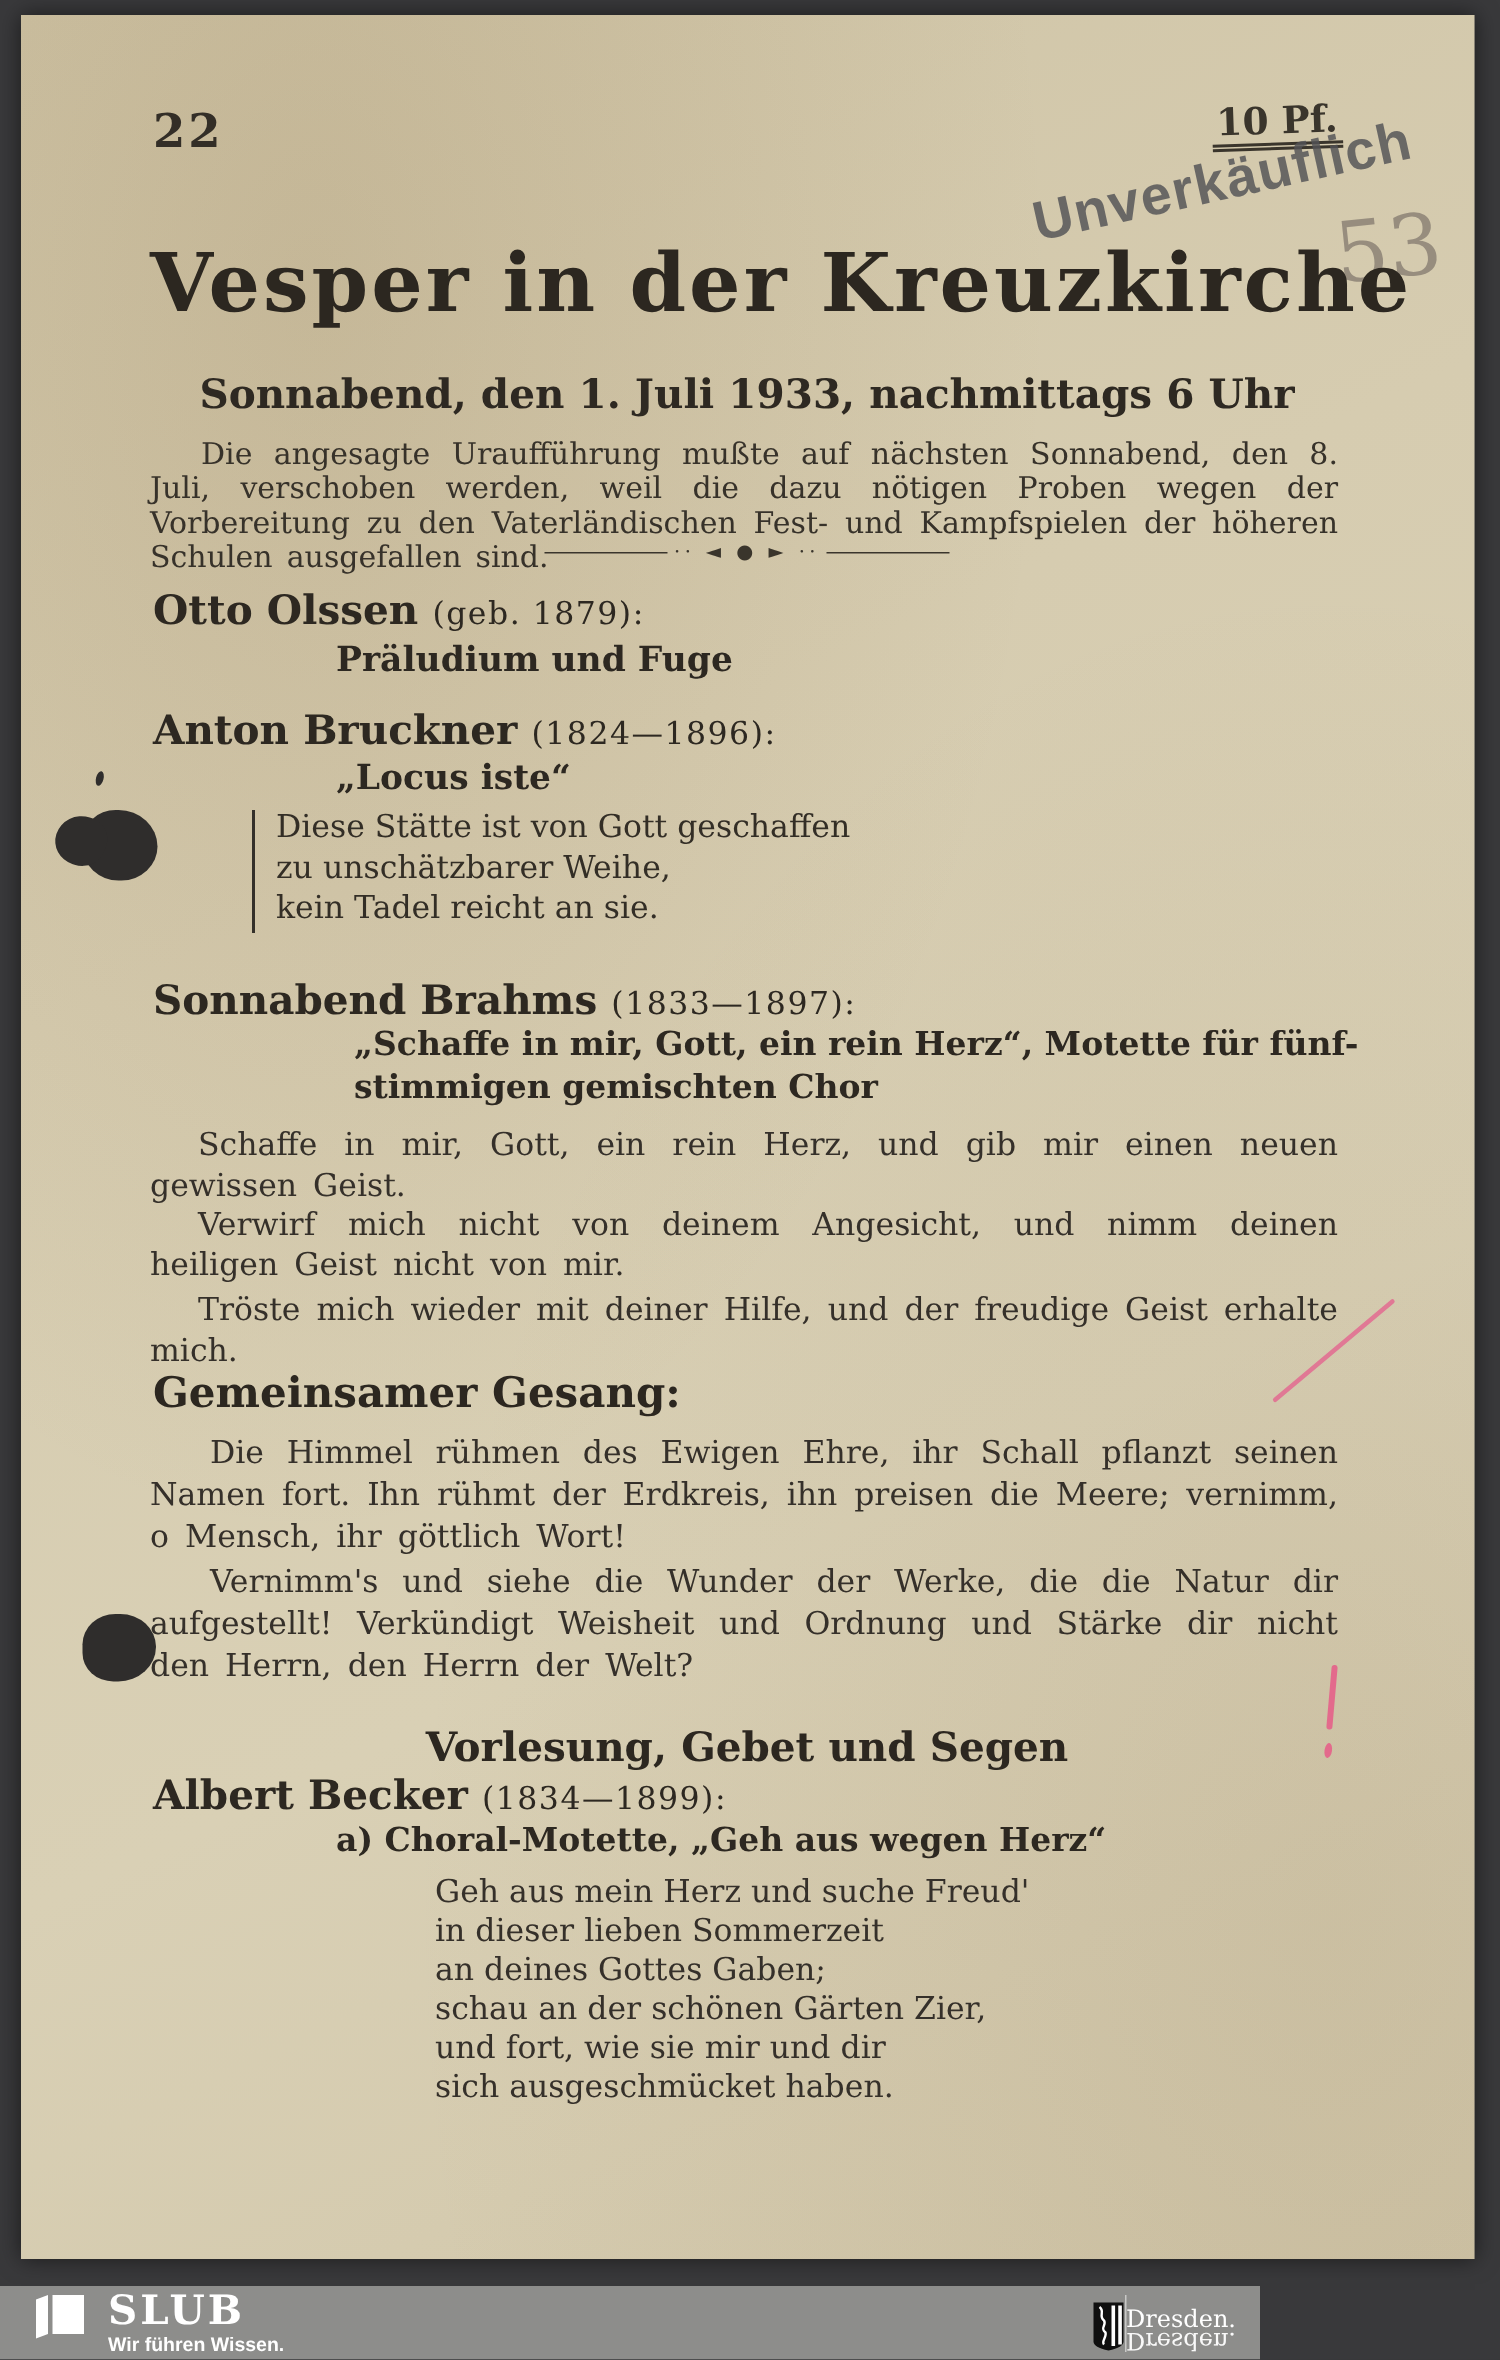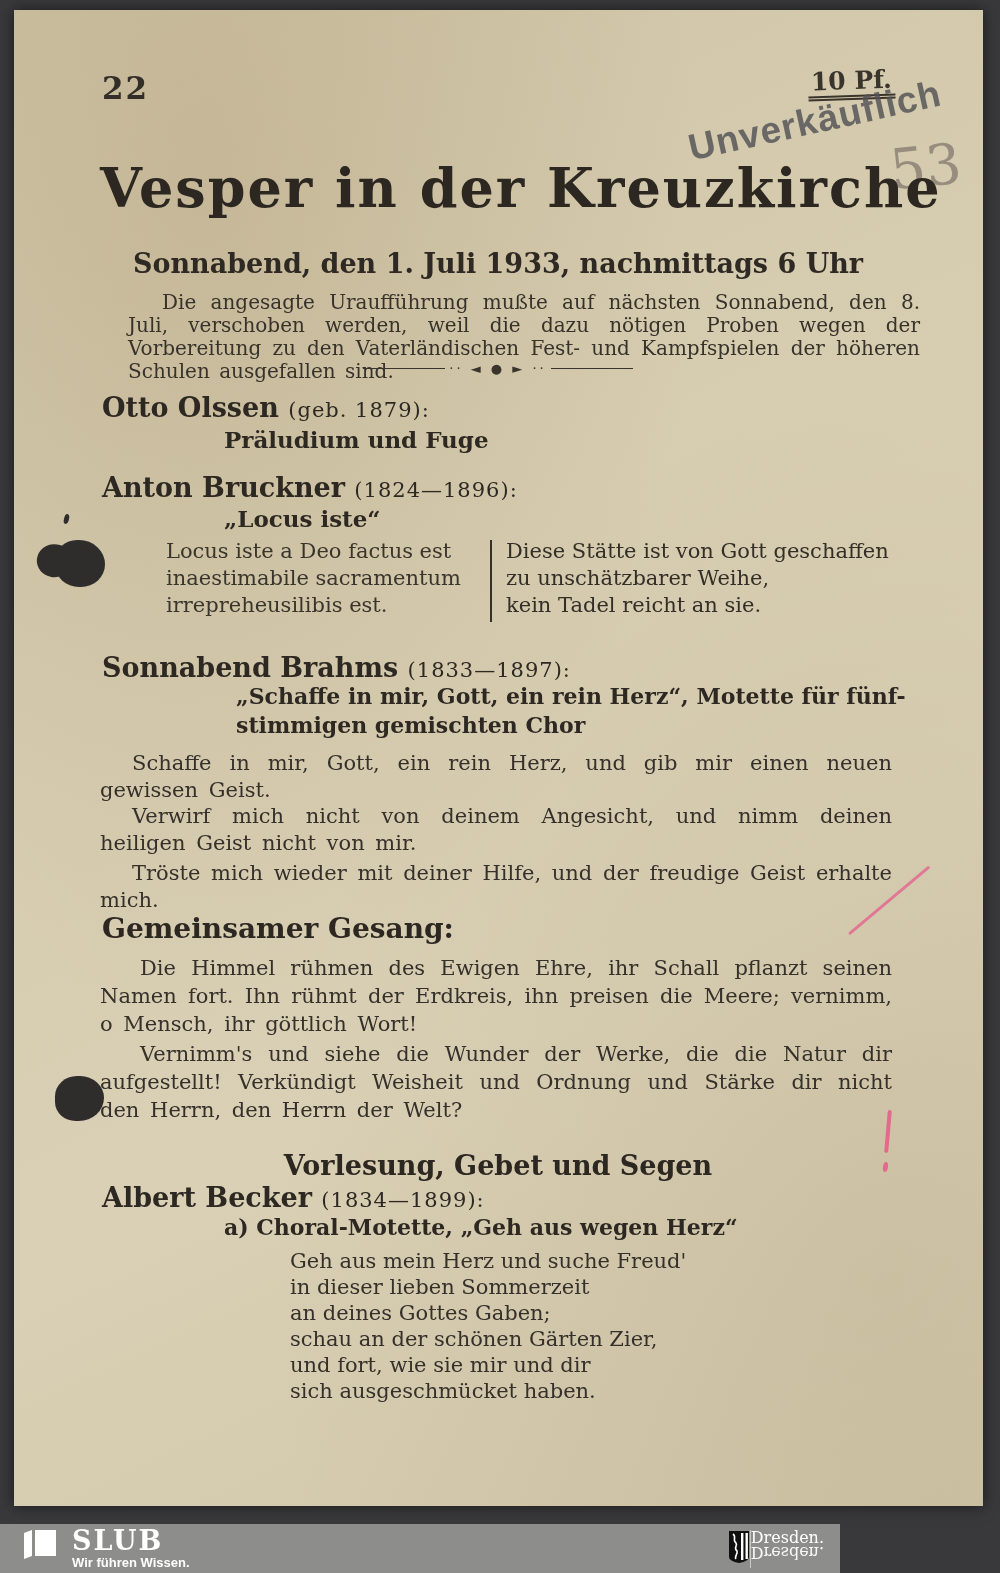--- a/index.html
+++ b/index.html
@@ -47,21 +47,21 @@
     font-size:54px; font-weight:bold; letter-spacing:2px; color:#2c2720;
     white-space:nowrap;
   }
   .date-line {
     left:86px; top:238px; width:796px; text-align:center;
     font-size:27px; font-weight:bold; color:#2e2922;
   }
   .notice {
     left:86px; top:281px; width:792px;
     font-size:20px; line-height:23px; text-align:justify; text-indent:34px;
-    word-spacing:3px; color:#37322a;margin-left:28px;
+    word-spacing:3px; color:#37322a;
   }
 
   .divider { left:86px; top:351px; width:796px; display:flex; align-items:center; justify-content:center; }
   .divider .rule { width:82px; height:1px; background:#3a352c; }
   .divider .glyphs { font-size:13px; letter-spacing:3px; color:#3a352c; padding:0 4px; }
 
   .composer-line { left:88px; font-size:27px; font-weight:bold; color:#2d2821; white-space:nowrap; }
   .composer-line .dates { font-size:21px; font-weight:normal; letter-spacing:1px; }
   .work-line { left:210px; font-size:23px; font-weight:bold; color:#2d2821; }
 
@@ -99,21 +99,21 @@
 
   
   .footer {
     position:absolute; left:0; bottom:0; width:840px; height:49px;
     background:#8d8d8b; display:flex; align-items:center; justify-content:space-between;
     padding:0 16px 0 22px; color:#fff;
   }
   .slub { display:flex; align-items:flex-start; gap:14px; cursor:pointer; }
   .slub-text .name { font-size:27px; font-weight:bold; letter-spacing:2px; line-height:26px; font-family:"DejaVu Serif", serif; }
   .slub-text .tagline { font-size:13px; font-weight:bold; font-family:"Liberation Sans", sans-serif; margin-top:1px; }
-  .dresden { display:flex; align-items:flex-start; gap:0; cursor:pointer; }
+  .dresden { display:flex; align-items:flex-end; gap:0; cursor:pointer; }
   .dresden-sep { width:1px; height:38px; background:#c9c9c7; }
   .dresden-text { font-size:16px; line-height:15px; font-family:"DejaVu Serif", serif; }
   .dresden-text .mirror { transform:scaleY(-1); display:block; opacity:.95; }
 </style>
 </head>
 <body>
 
 <div class="paper">
 
   <div class="abs page-number">22</div>
@@ -142,25 +142,20 @@
   </div>
   <div class="abs work-line" style="top:416px;">Präludium und Fuge</div>
 
   <div class="abs composer-line" style="top:462px;">
     <span>Anton Bruckner</span>
     <span class="dates">(1824—1896):</span>
   </div>
   <div class="abs work-line" style="top:495px;">„Locus iste“</div>
 
   <div class="abs locus-block">
-    <div class="locus-latin">
-      <div>Locus iste a Deo factus est</div>
-      <div>inaestimabile sacramentum</div>
-      <div>irrepreheusilibis est.</div>
-    </div>
     <div class="locus-sep"></div>
     <div class="locus-german">
       <div>Diese Stätte ist von Gott geschaffen</div>
       <div>zu unschätzbarer Weihe,</div>
       <div>kein Tadel reicht an sie.</div>
     </div>
   </div>
 
   <div class="abs composer-line" style="top:642px;">
     <span>Sonnabend Brahms</span>

